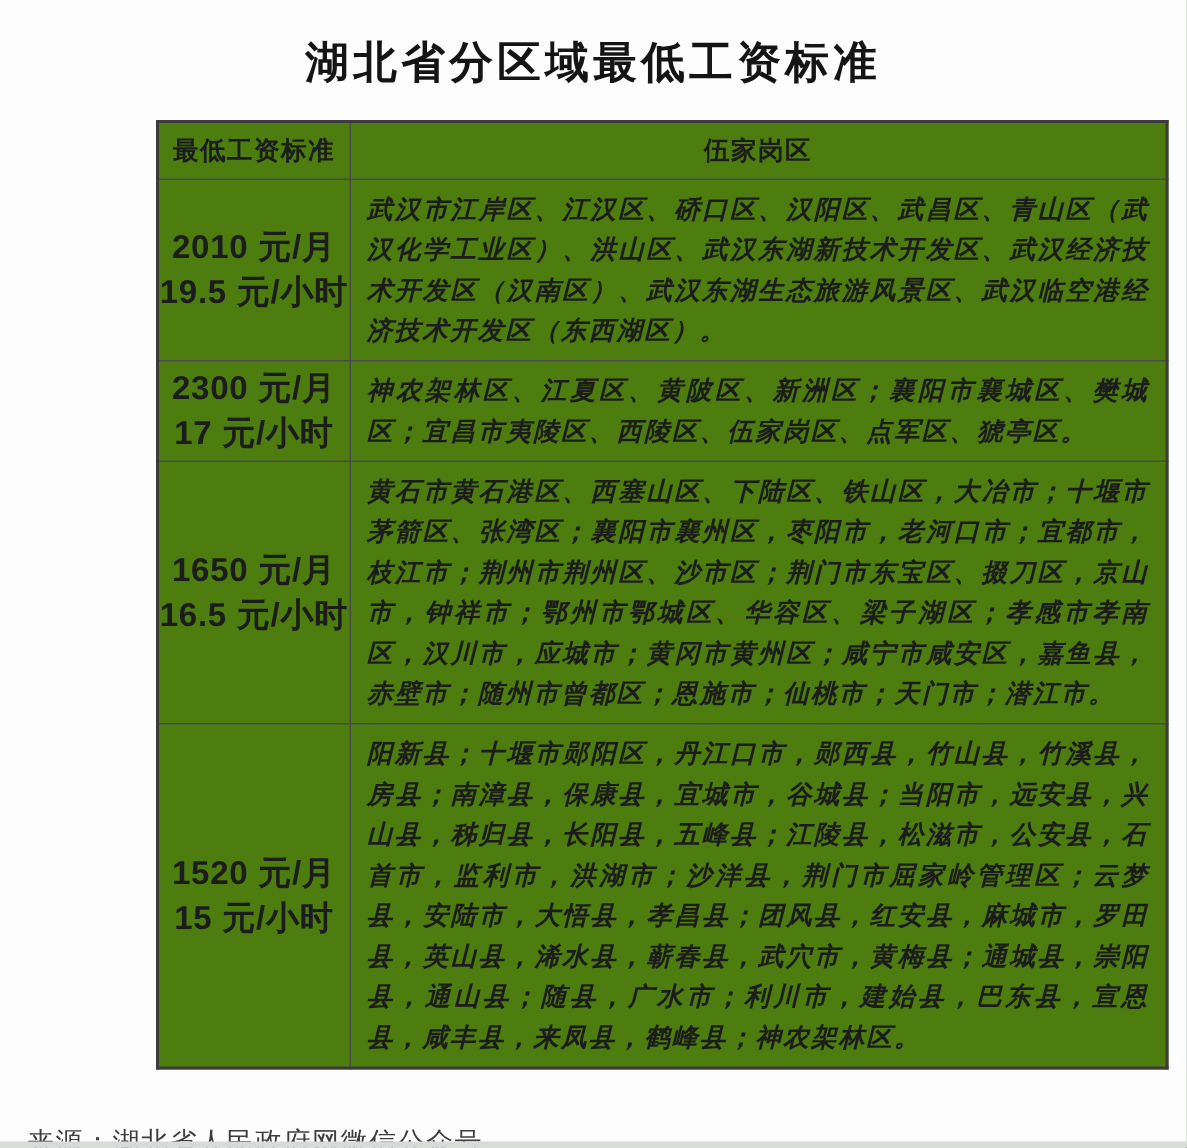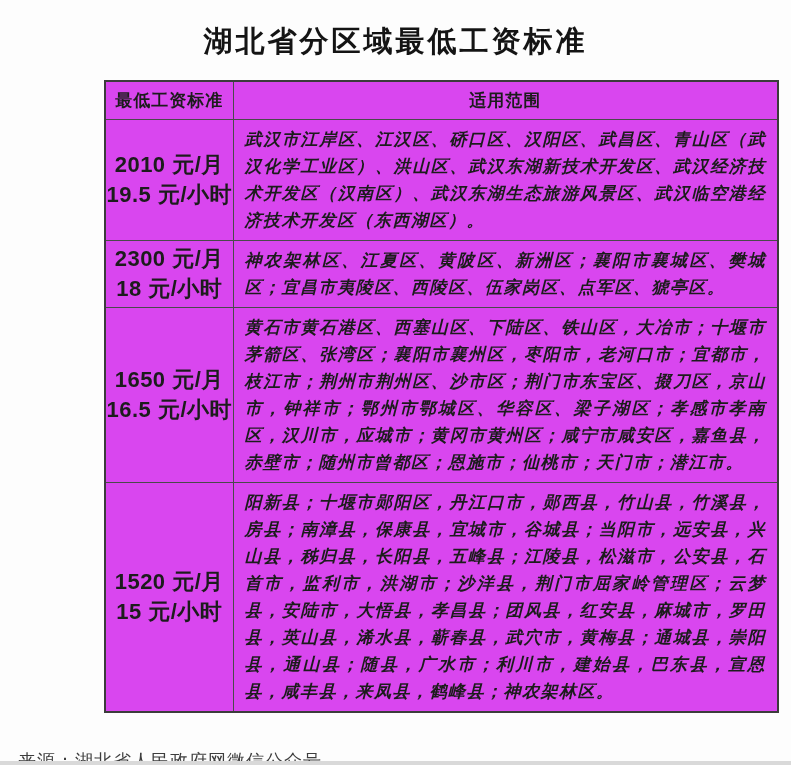--- a/index.html
+++ b/index.html
@@ -24,21 +24,21 @@
     color: #141414;
     letter-spacing: 3px;
   }
   table.wage-table {
     position: absolute;
     left: 104px;
     top: 80px;
     width: 675px;
     border-collapse: collapse;
     table-layout: fixed;
-    background: #d946ef;
+    background: #4d7c0f;
     border: 2px solid #3c3c3c;
   }
   table.wage-table th,
   table.wage-table td {
     border: 1px solid #4a4a4a;
     vertical-align: middle;
     font-weight: bold;
     color: #1c1c1c;
   }
   th.col-std, td.std { width: 128px; }
@@ -89,35 +89,35 @@
 <body>
 
 <div class="canvas">
 
   <div class="page-title">湖北省分区域最低工资标准</div>
 
   <table class="wage-table">
     <thead>
       <tr>
         <th class="col-std">最低工资标准</th>
-        <th>适用范围</th>
+        <th>伍家岗区</th>
       </tr>
     </thead>
     <tbody>
       <tr class="r1">
         <td class="std">
           <div>2010 元/月</div>
           <div>19.5 元/小时</div>
         </td>
         <td class="scope">武汉市江岸区、江汉区、硚口区、汉阳区、武昌区、青山区（武汉化学工业区）、洪山区、武汉东湖新技术开发区、武汉经济技术开发区（汉南区）、武汉东湖生态旅游风景区、武汉临空港经济技术开发区（东西湖区）。</td>
       </tr>
       <tr class="r2">
         <td class="std">
           <div>2300 元/月</div>
-          <div>18 元/小时</div>
+          <div>17 元/小时</div>
         </td>
         <td class="scope">神农架林区、江夏区、黄陂区、新洲区；襄阳市襄城区、樊城区；宜昌市夷陵区、西陵区、伍家岗区、点军区、猇亭区。</td>
       </tr>
       <tr class="r3">
         <td class="std">
           <div>1650 元/月</div>
           <div>16.5 元/小时</div>
         </td>
         <td class="scope">黄石市黄石港区、西塞山区、下陆区、铁山区，大冶市；十堰市茅箭区、张湾区；襄阳市襄州区，枣阳市，老河口市；宜都市，枝江市；荆州市荆州区、沙市区；荆门市东宝区、掇刀区，京山市，钟祥市；鄂州市鄂城区、华容区、梁子湖区；孝感市孝南区，汉川市，应城市；黄冈市黄州区；咸宁市咸安区，嘉鱼县，赤壁市；随州市曾都区；恩施市；仙桃市；天门市；潜江市。</td>
       </tr>

